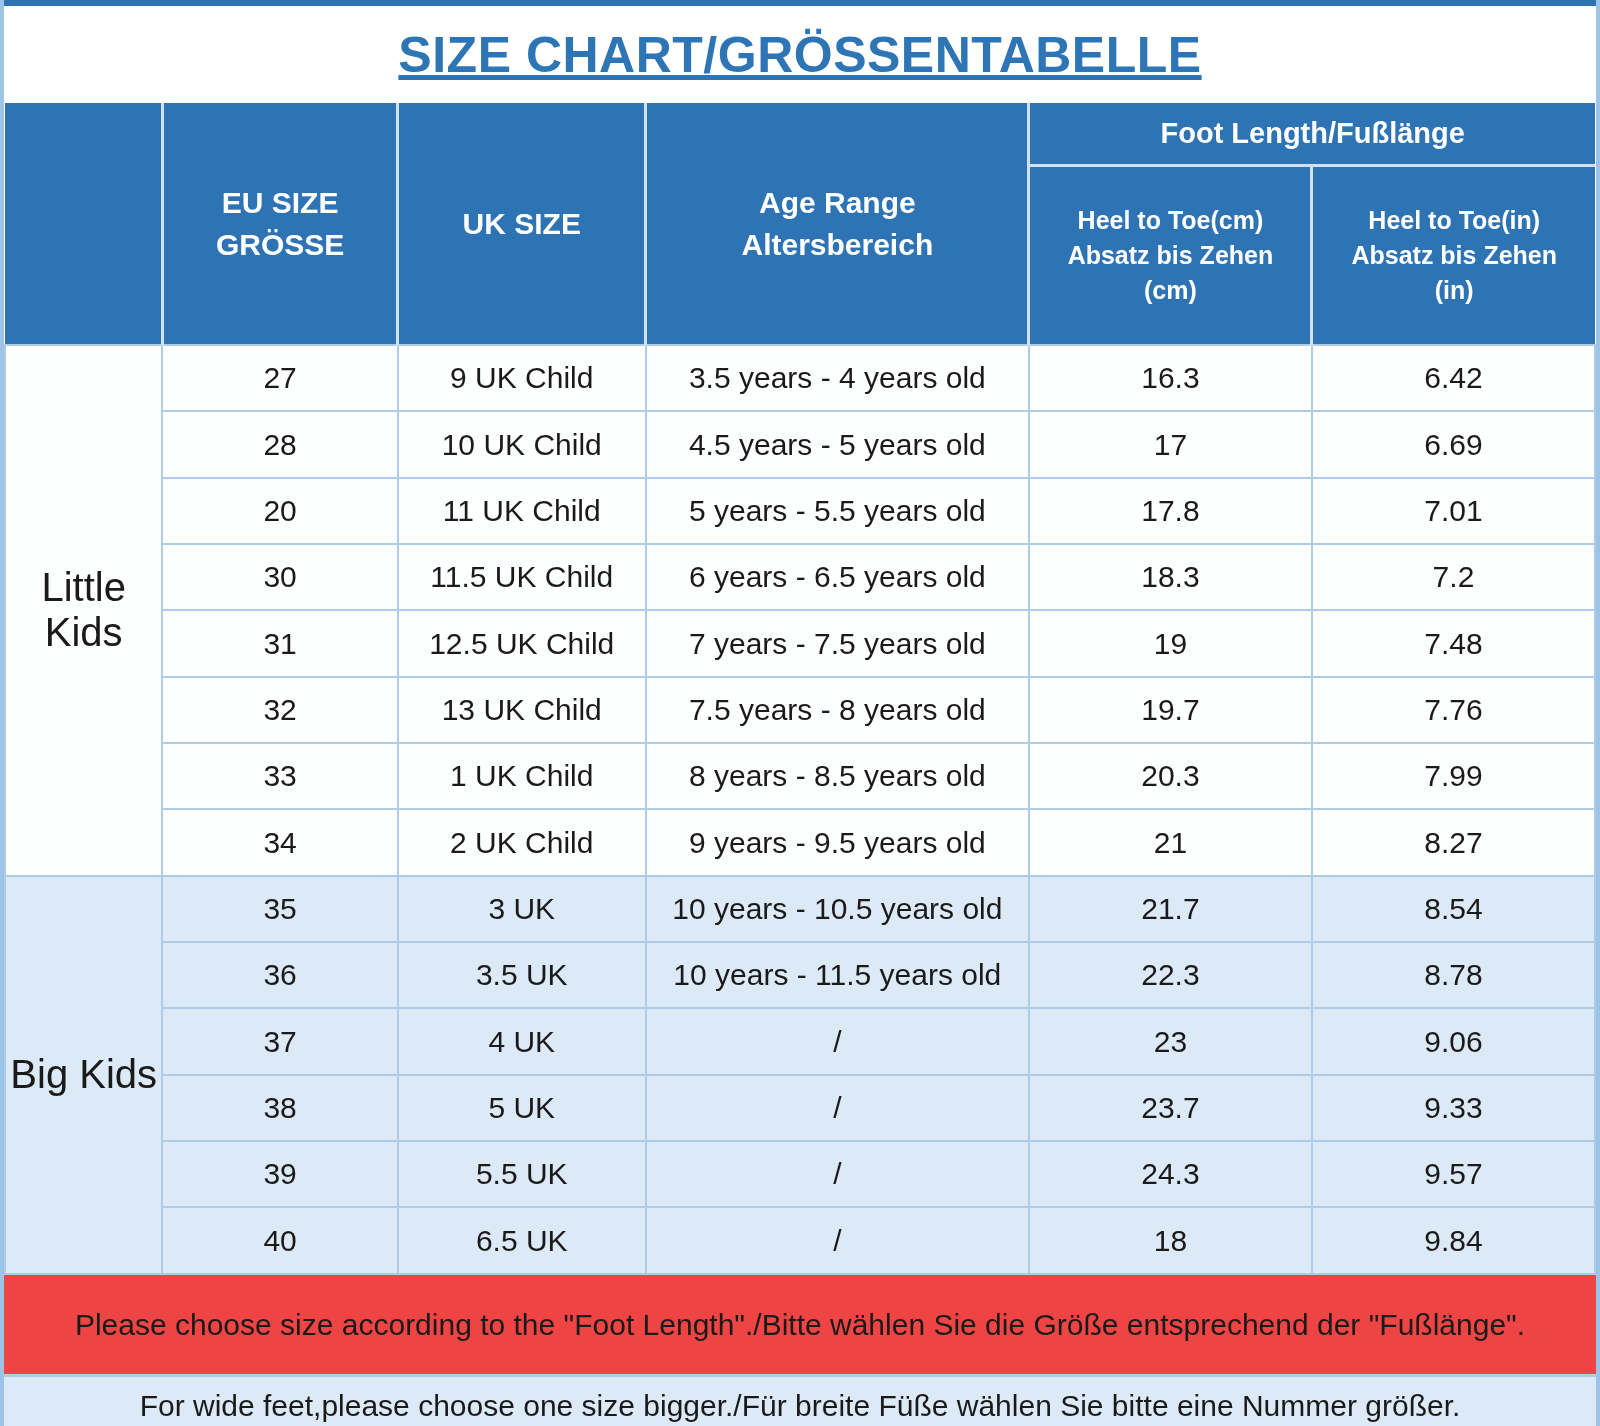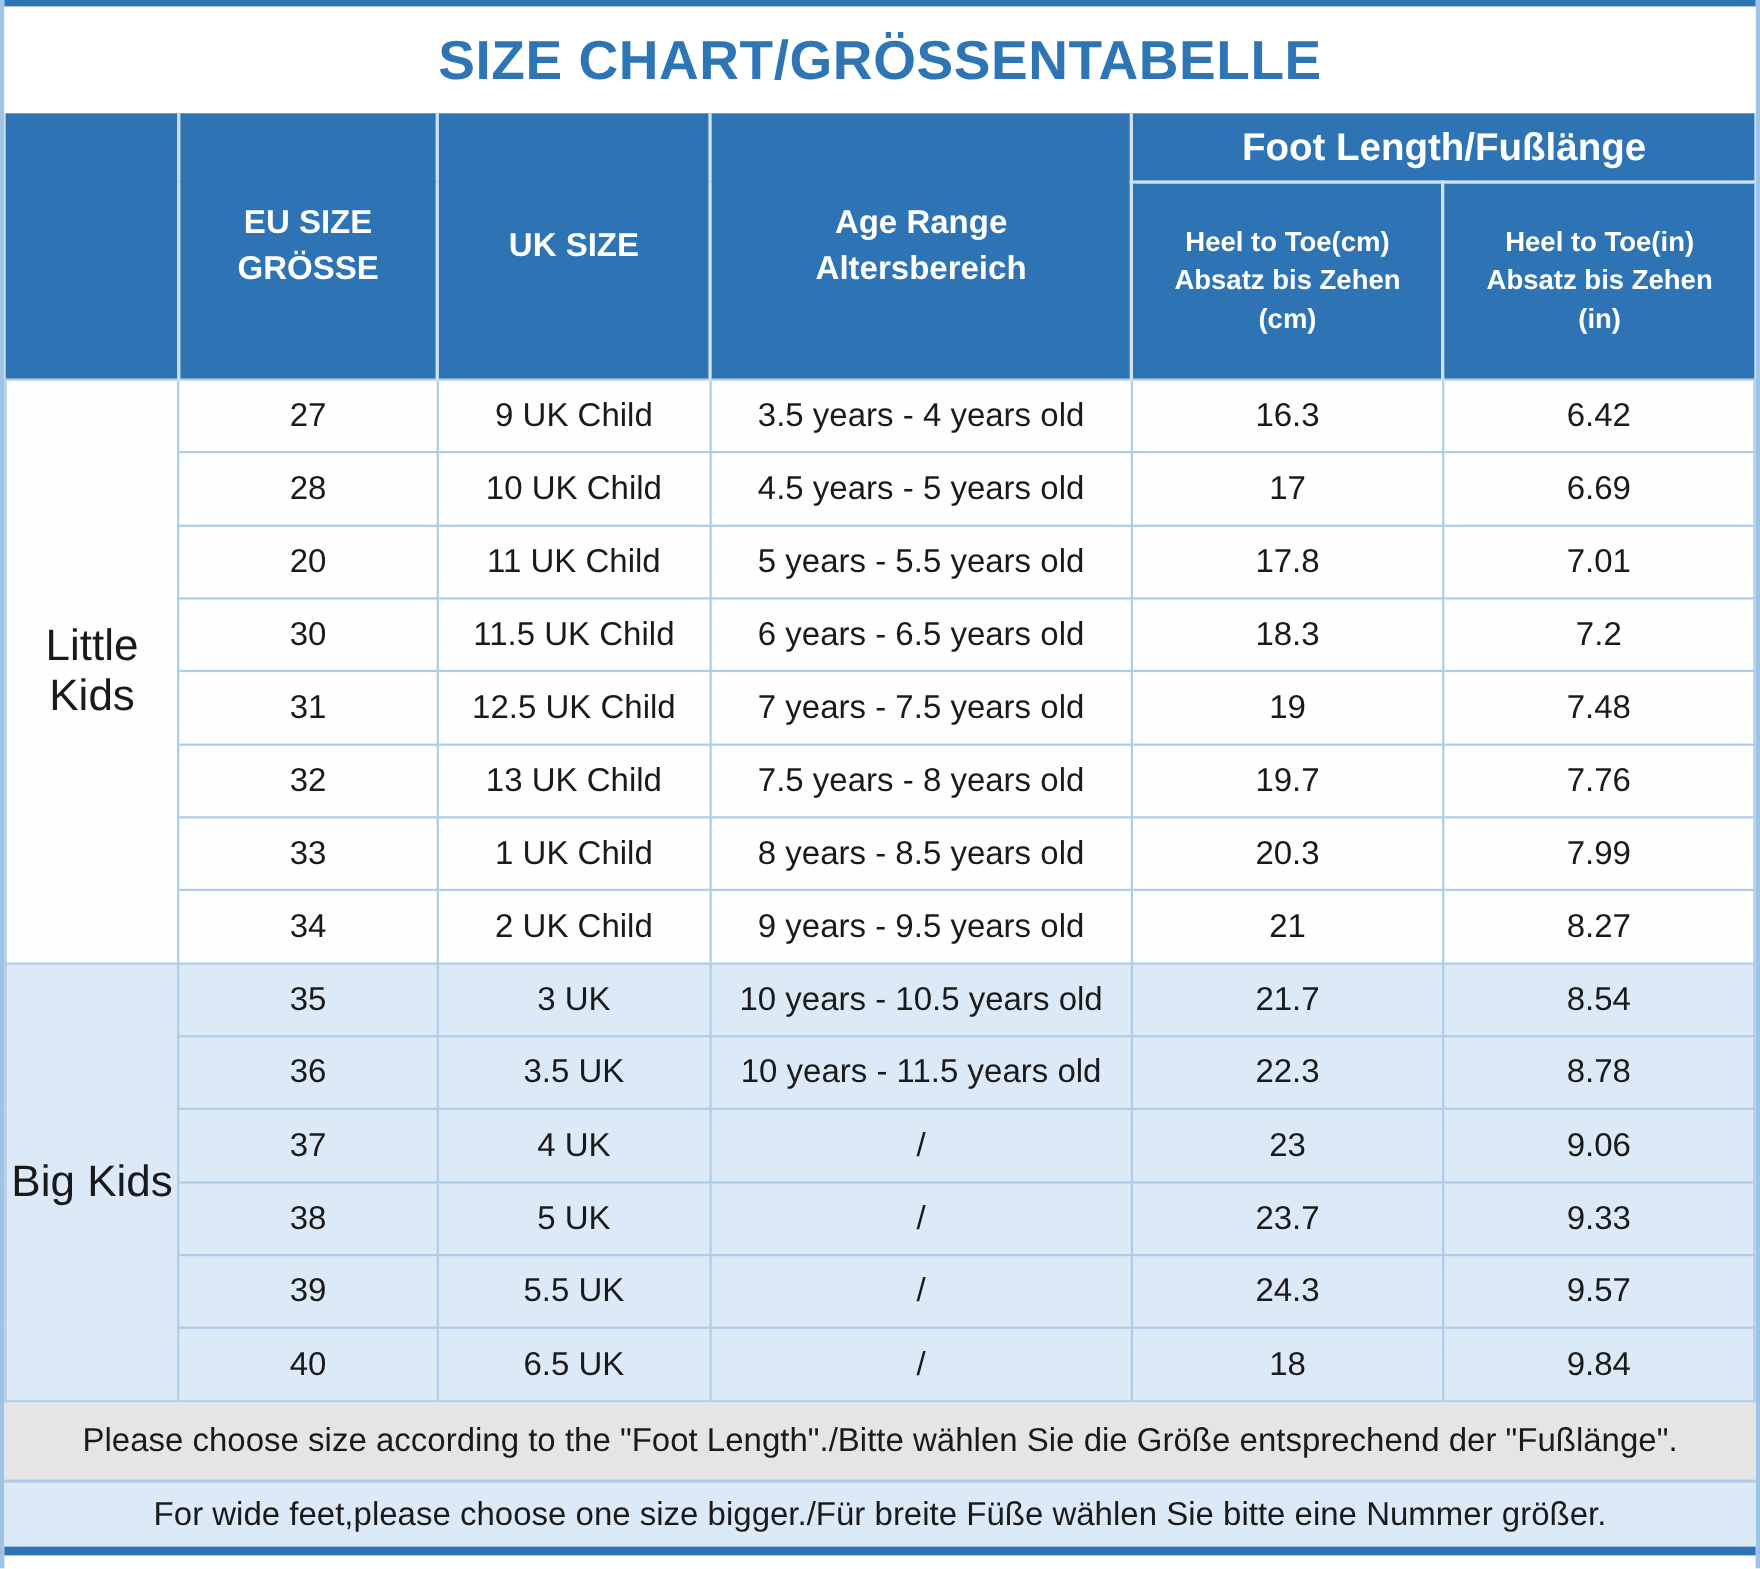--- a/index.html
+++ b/index.html
@@ -35,20 +35,21 @@
     align-items: center;
     justify-content: center;
     background: #ffffff;
   }
   .title-band h1 {
     margin: 0;
     font-size: 50px;
     font-weight: bold;
     color: #2e75b6;
     letter-spacing: 0.5px;
+    text-decoration: underline;
   }
   table.size-table {
     width: 100%;
     height: 1172px;
     flex: 0 0 auto;
     border-collapse: collapse;
     table-layout: fixed;
   }
   thead th {
     background: #2e74b5;
@@ -56,21 +57,21 @@
     font-weight: bold;
     text-align: center;
     vertical-align: middle;
     white-space: pre-line;
     line-height: 1.4;
     padding: 0 6px;
   }
   tr.head-row-1 { height: 62px; }
   tr.head-row-2 { height: 180px; }
   th.th-main { font-size: 30px; }
-  th.th-foot { font-size: 35px; border-bottom: 3px solid #cfe1f3; }
+  th.th-foot { font-size: 29px; border-bottom: 3px solid #cfe1f3; }
   th.th-sub  { font-size: 25px; }
   th.bl { border-left: 3px solid #cfe1f3; }
   tbody td {
     border: 2px solid #aecbe8;
     text-align: center;
     vertical-align: middle;
     font-size: 30px;
     color: #1a1a1a;
     padding: 0 4px;
   }
@@ -81,22 +82,22 @@
   .note {
     flex: 0 0 auto;
     display: flex;
     align-items: center;
     justify-content: center;
     font-size: 30px;
     color: #1a1a1a;
     text-align: center;
   }
   .note-1 {
-    height: 70px;
-    background: #e5e5e5;
+    height: 99px;
+    background: #ef4444;
   }
   .note-2 {
     height: 58px;
     background: #dce9f7;
     border-top: 3px solid #aecbe8;
   }
 </style>
 </head>
 <body>
 

